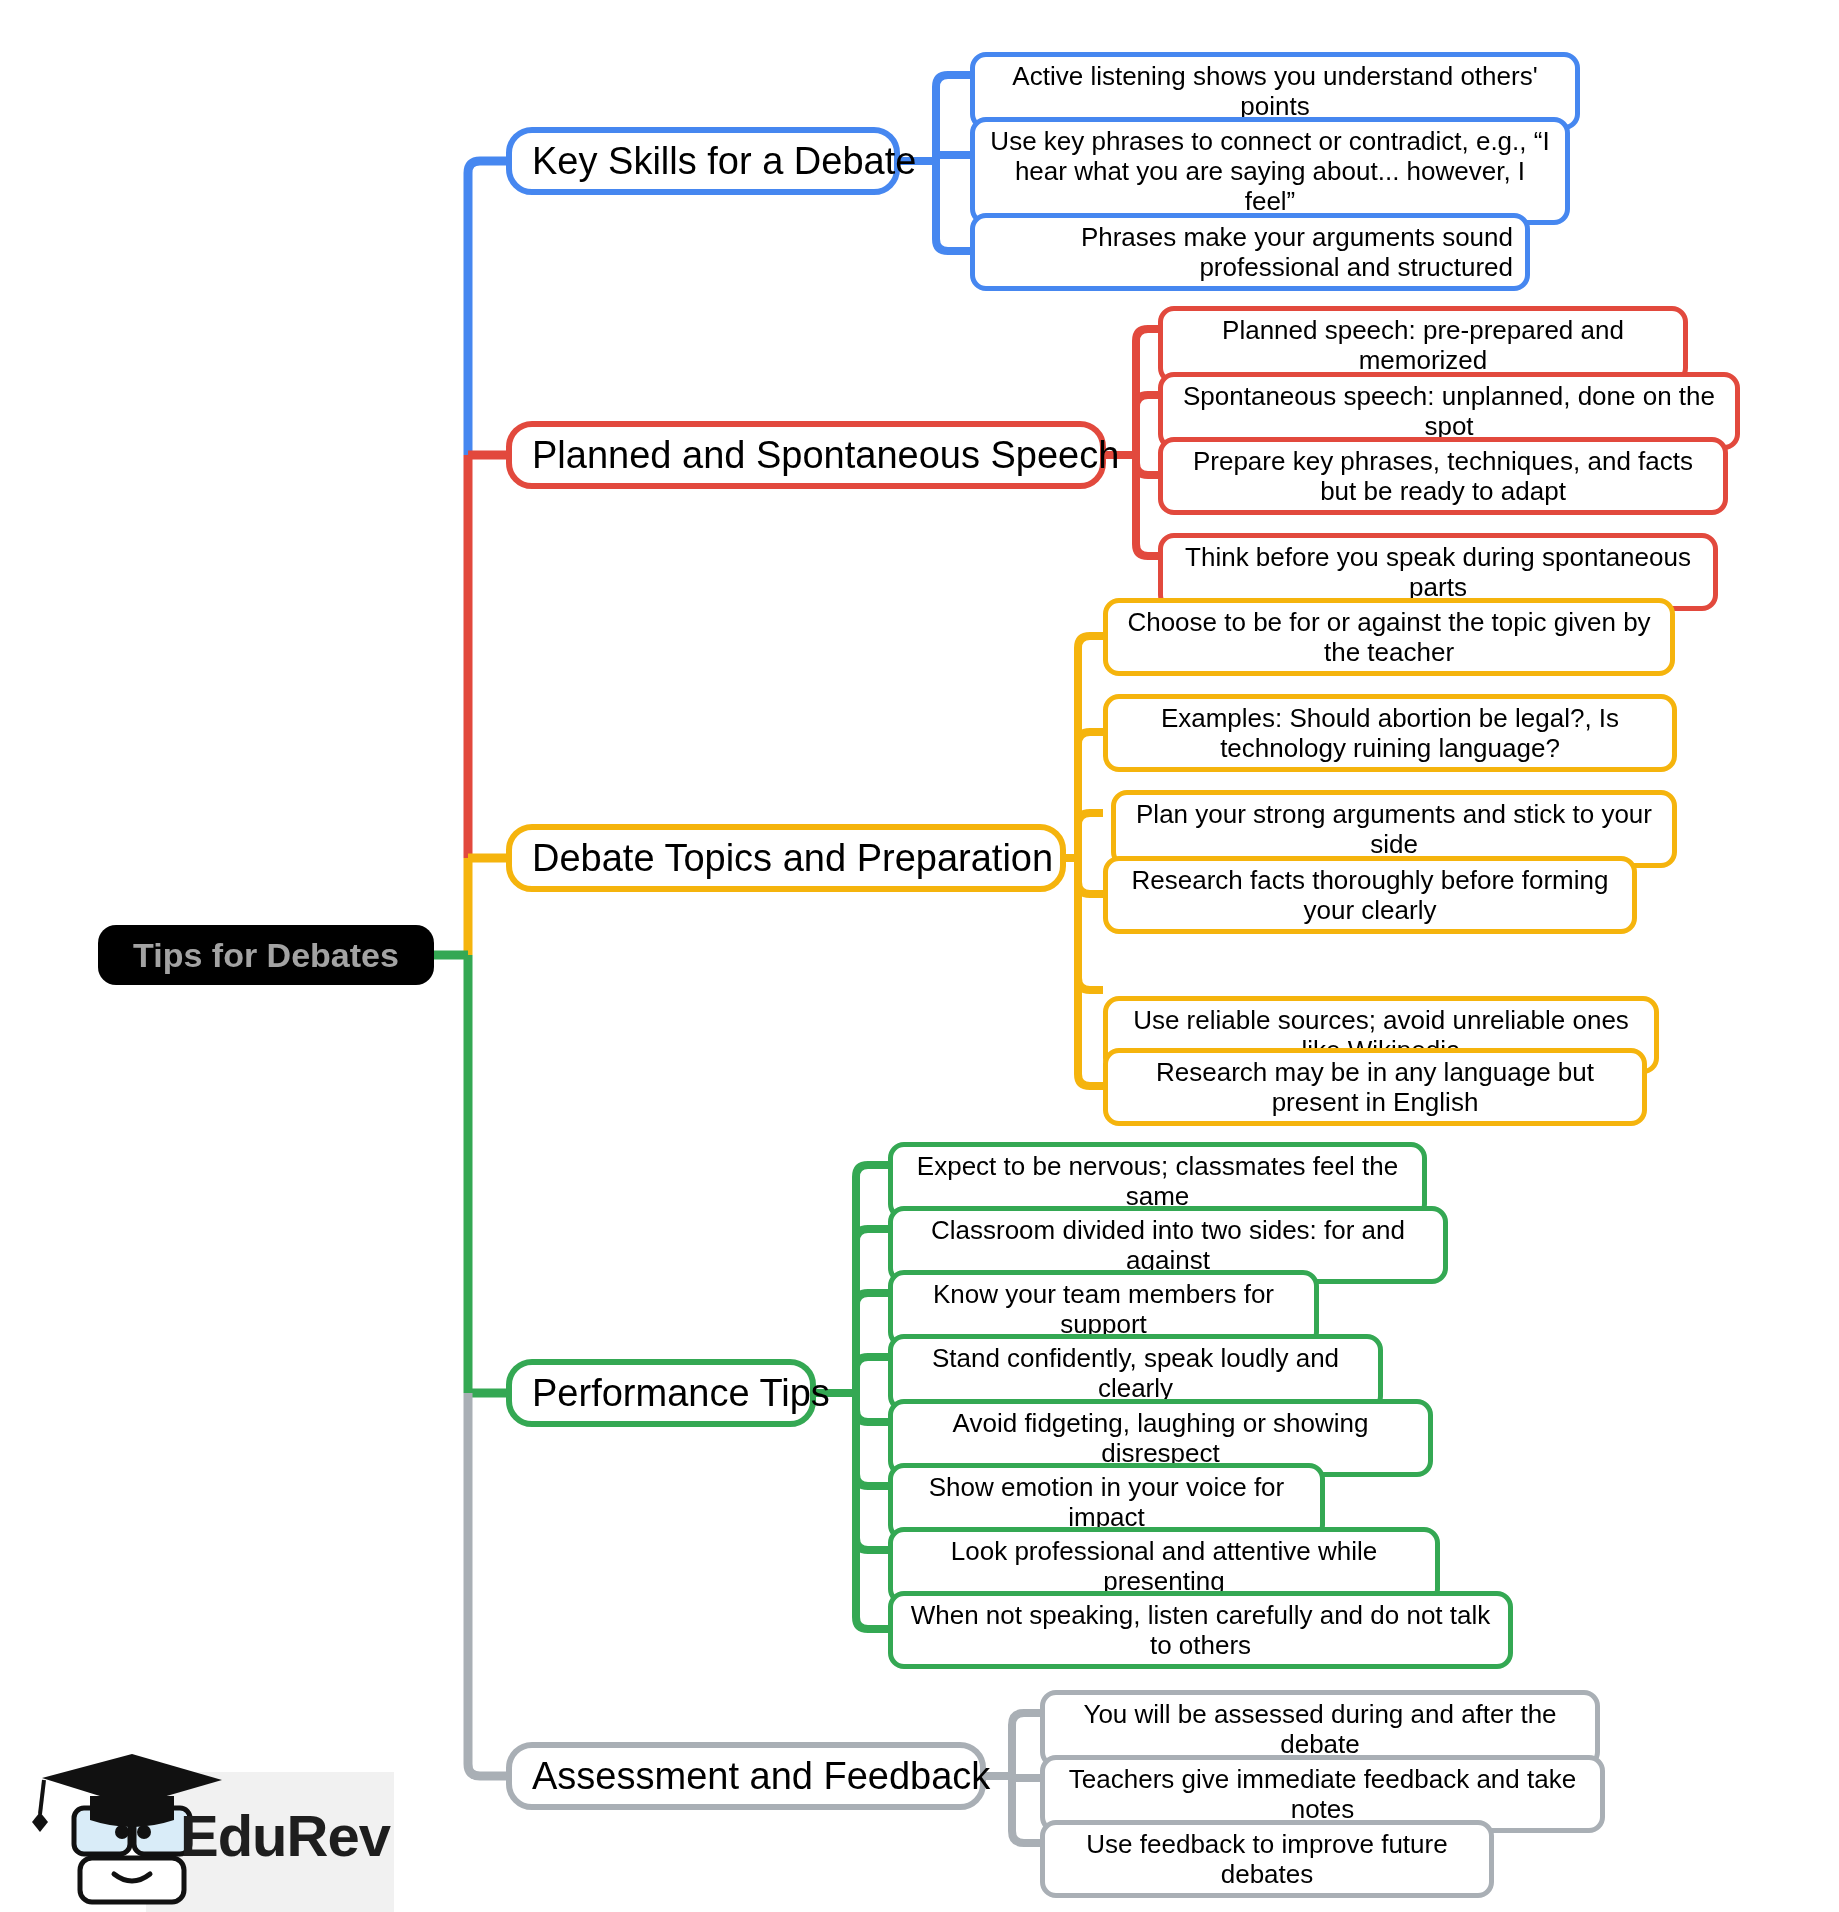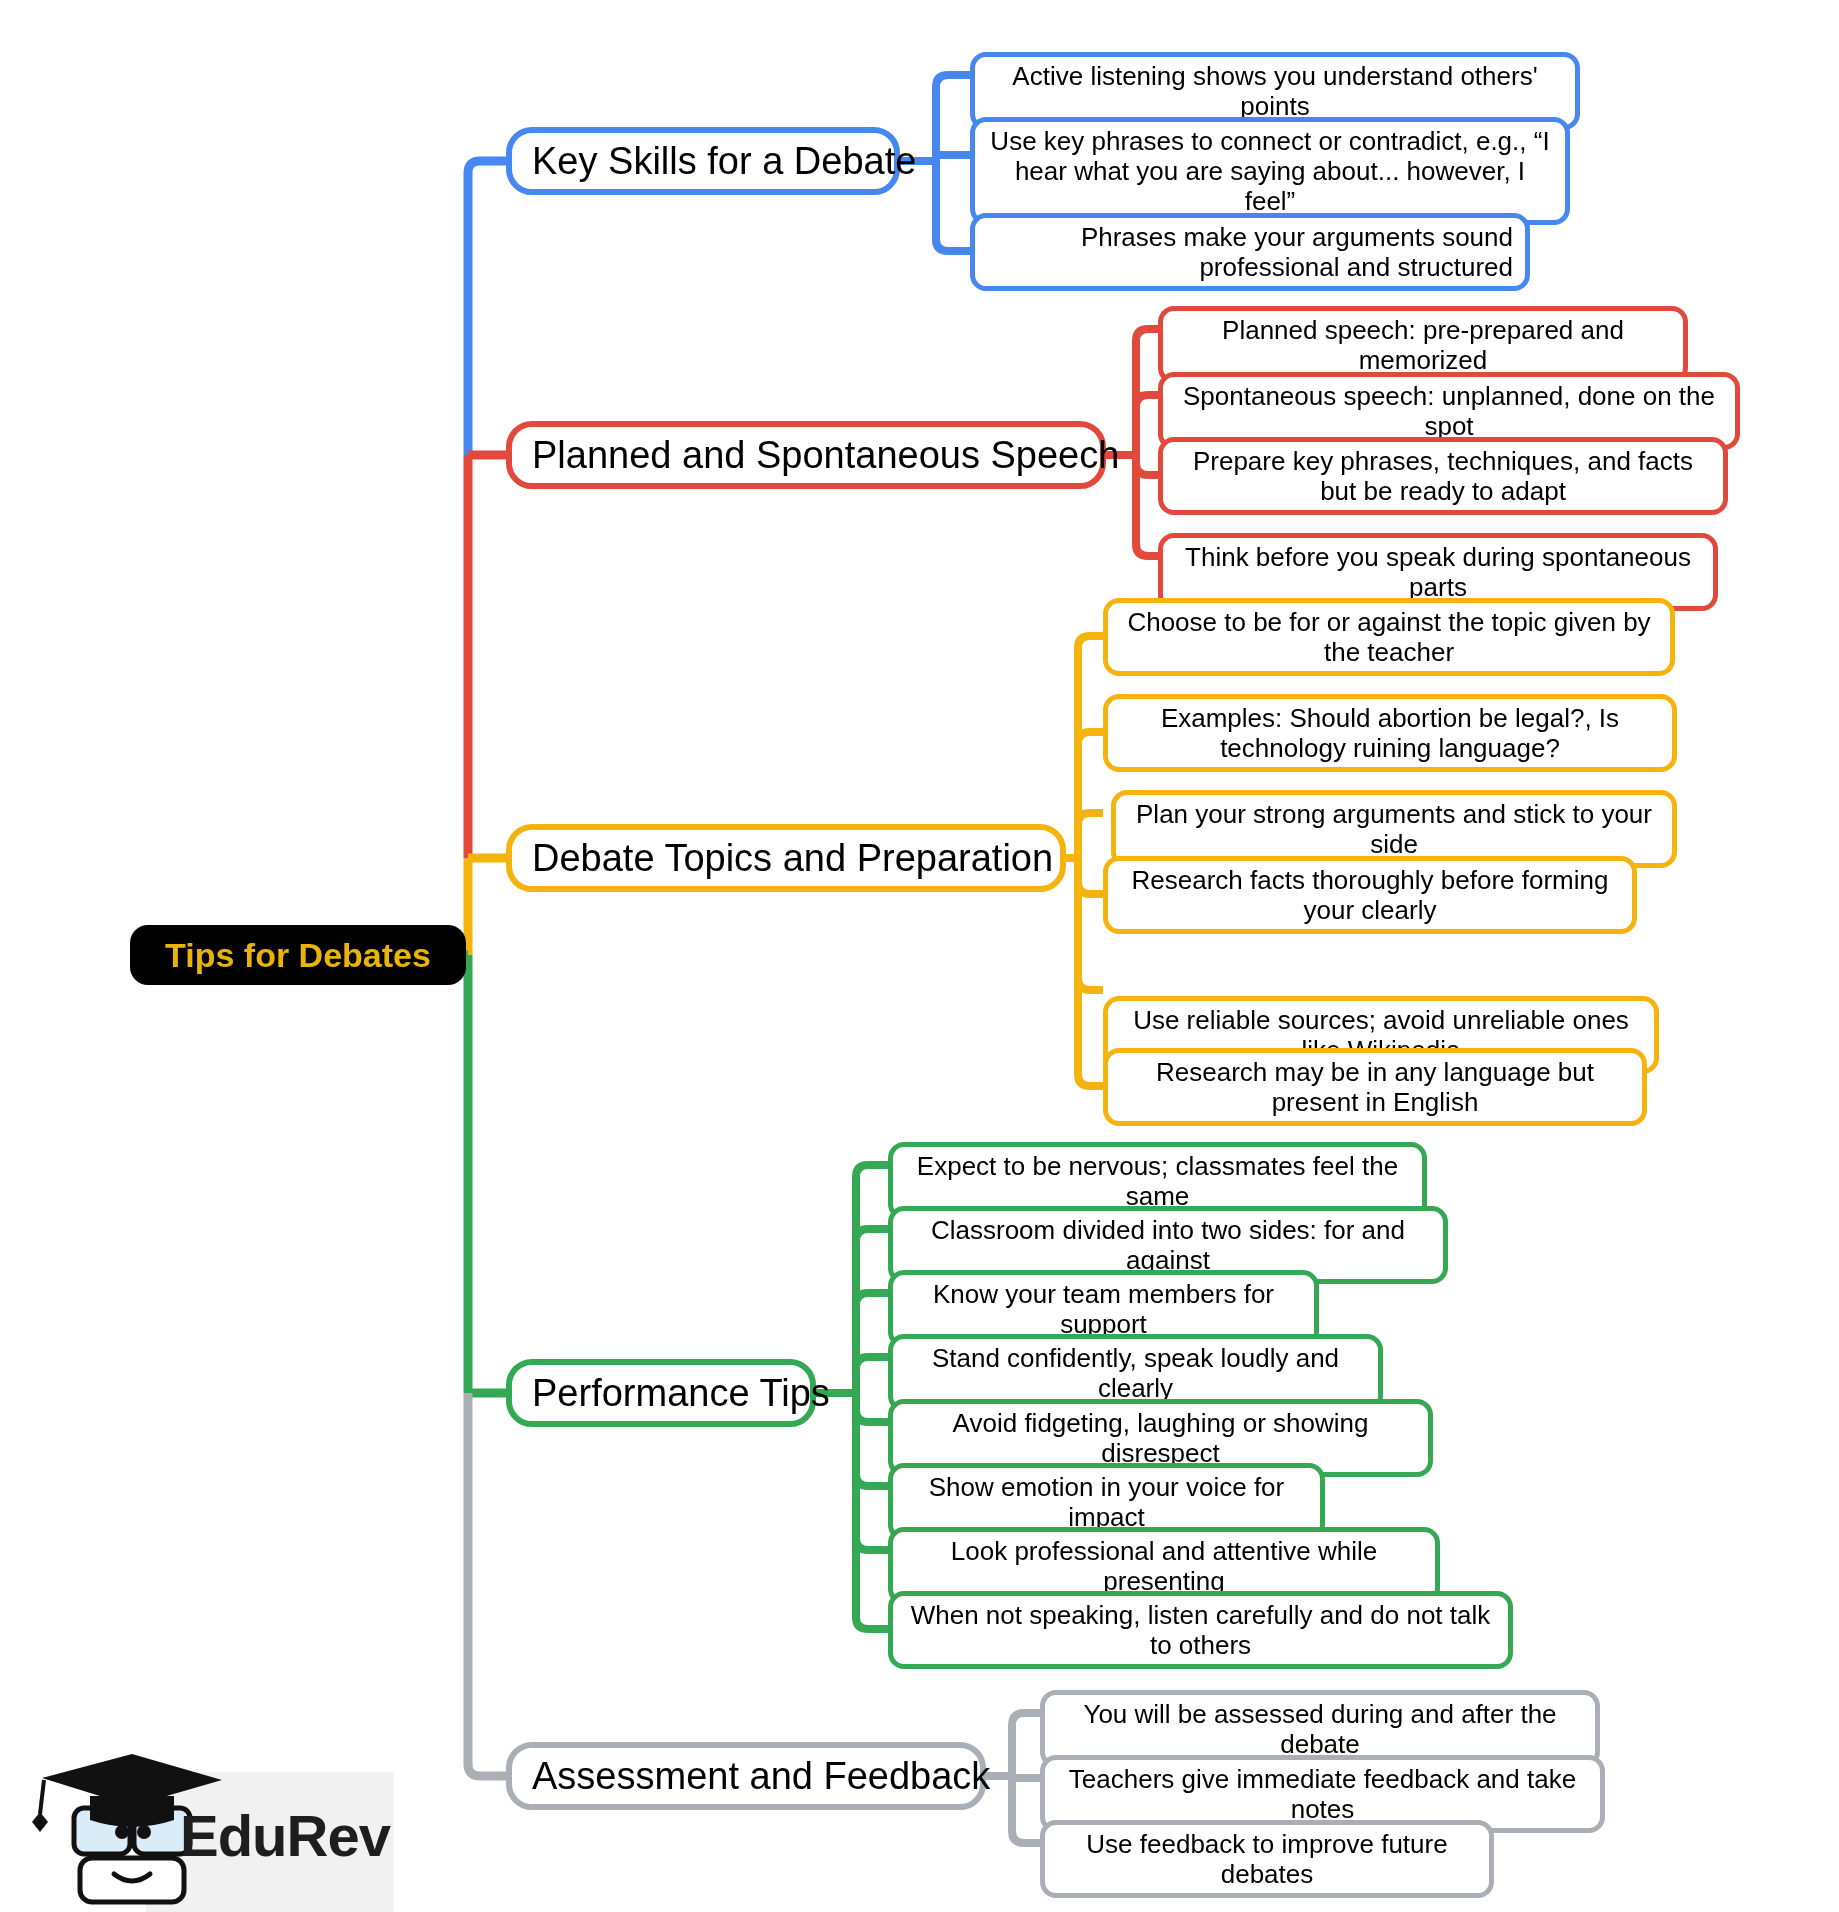--- a/index.html
+++ b/index.html
@@ -11,25 +11,24 @@
     border:6px solid #333;border-radius:26px;
     font-size:38px;line-height:44px;padding:6px 20px;
     text-align:center;white-space:nowrap;height:68px;
   }
   .node-child{
     border:5px solid #701a75;border-radius:16px;
     font-size:26px;line-height:30px;padding:4px 12px;
     text-align:center;
   }
   .node-root{
-    background:#000;color:#eab308;font-weight:bold;
+    background:#000;color:#a3a3a3;font-weight:bold;
     font-size:34px;line-height:44px;padding:8px 20px;
     border-radius:18px;white-space:nowrap;text-align:center;height:60px;
     box-sizing:border-box;
-    margin-left:32px;
   }
   #logo{position:absolute;left:28px;top:1744px;width:366px;height:168px;z-index:2;}
 </style>
 </head>
 <body>
 
 <div id="canvas">
 
   <svg id="connectors" width="1839" height="1912" viewBox="0 0 1839 1912" fill="none">
 

